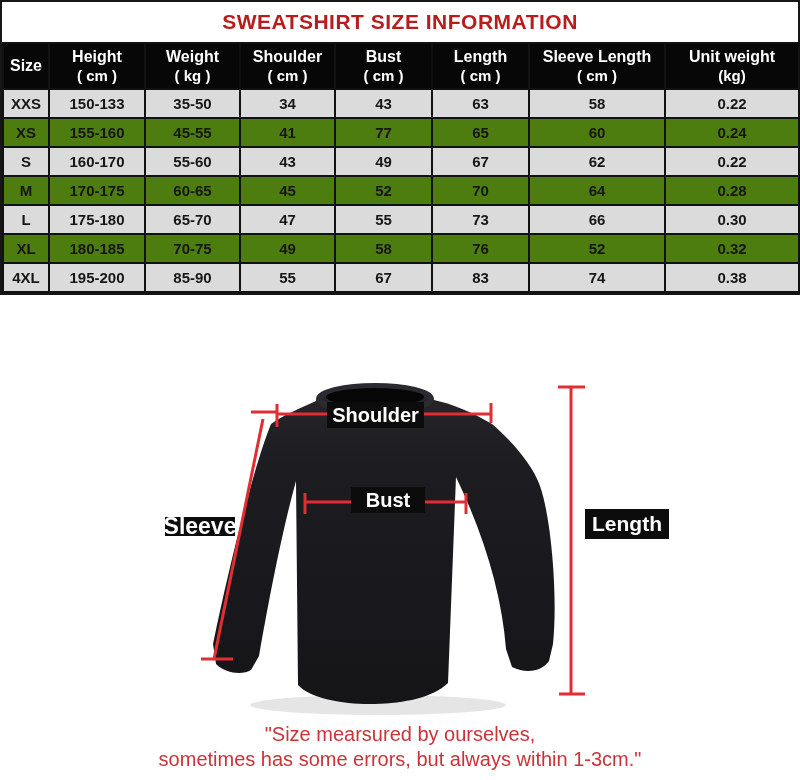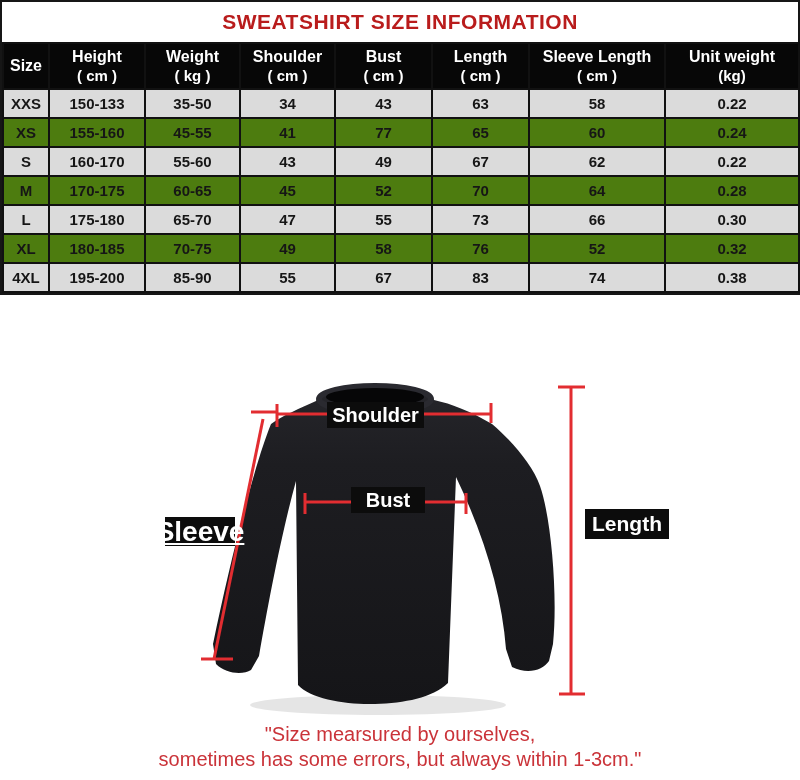--- a/index.html
+++ b/index.html
@@ -226,21 +226,21 @@
       <line class="mline" x1="263" y1="52" x2="214" y2="292"></line>
       <line class="mline" x1="251" y1="45" x2="276" y2="45"></line>
       <line class="mline" x1="201" y1="292" x2="233" y2="292"></line>
 
       <line class="mline" x1="571" y1="20" x2="571" y2="327"></line>
       <line class="mline" x1="558" y1="20" x2="585" y2="20"></line>
       <line class="mline" x1="559" y1="327" x2="585" y2="327"></line>
     </svg>
     <div class="m-label" style="left:327px;top:35px;width:97px;height:26px;">Shoulder</div>
     <div class="m-label" style="left:351px;top:120px;width:74px;height:26px;">Bust</div>
-    <div class="m-label" style="left:165px;top:150px;width:70px;height:29px;font-size:28px;text-decoration:underline;">Sleeve</div>
+    <div class="m-label" style="left:165px;top:150px;width:70px;height:19px;font-size:23px;">Sleeve</div>
     <div class="m-label" style="left:585px;top:142px;width:84px;height:30px;font-size:21px;">Length</div>
   </div>
 
   <div class="footnote">
     <div>"Size mearsured by ourselves,</div>
     <div>sometimes has some errors, but always within 1-3cm."</div>
   </div>
 
 </div>
 

